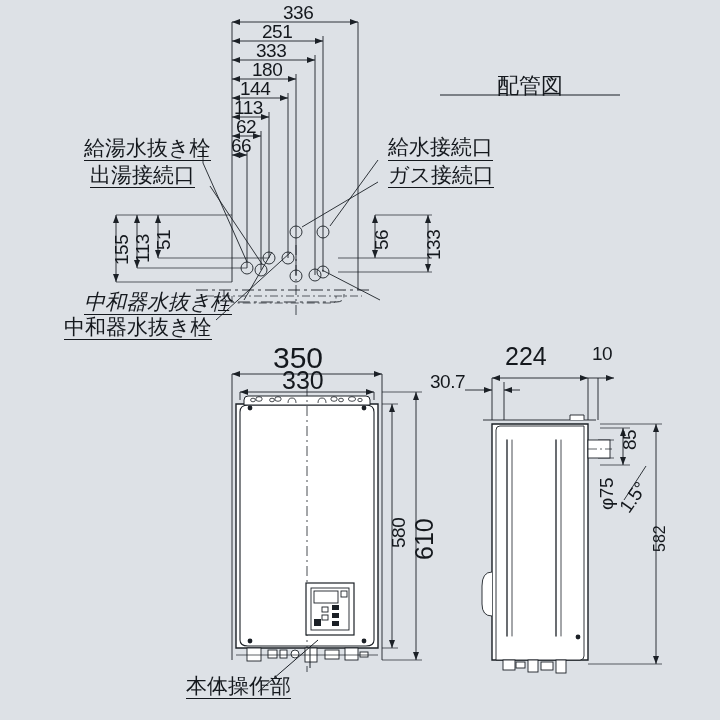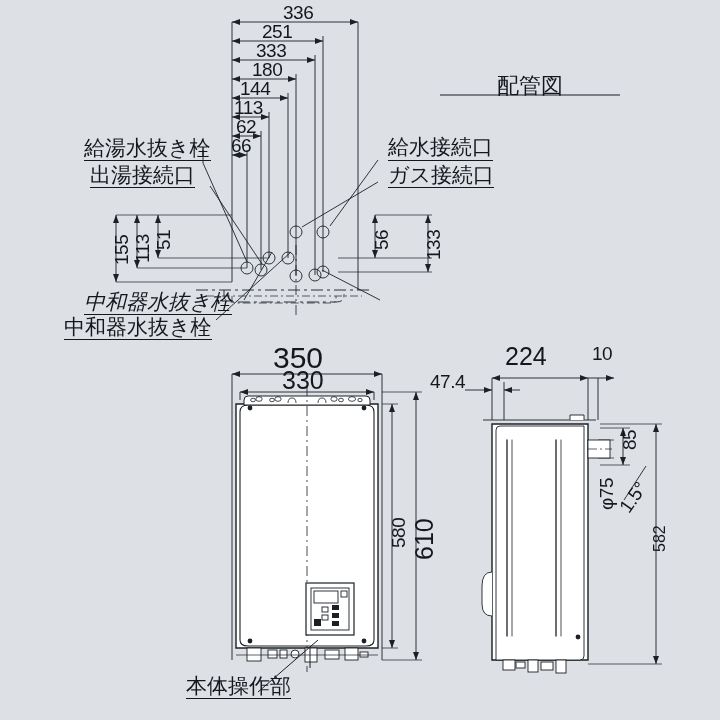--- a/index.html
+++ b/index.html
@@ -255,19 +255,19 @@
   <div class="lbl jp callout ul" style="left:388px;top:165px;">ガス接続口</div>
 
   <div class="lbl dim-big" style="left:273px;top:343px;text-align:center;">350</div>
   <div class="lbl dim-mid" style="left:282px;top:368px;">330</div>
   <div class="lbl dim rot90" style="left:389px;top:548px;">580</div>
   <div class="lbl dim-mid rot90" style="left:412px;top:560px;">610</div>
   <div class="lbl jp callout ul" style="left:186px;top:676px;">本体操作部</div>
 
   <div class="lbl dim-mid" style="left:505px;top:344px;">224</div>
   <div class="lbl dim" style="left:592px;top:344px;">10</div>
-  <div class="lbl dim" style="left:430px;top:372px;">47.4</div>
+  <div class="lbl dim" style="left:430px;top:372px;">30.7</div>
   <div class="lbl dim rot90" style="left:597px;top:510px;">φ75</div>
   <div class="lbl dim rot90" style="left:620px;top:450px;">85</div>
   <div class="lbl dim rot90" style="left:616px;top:505px;transform:rotate(-55deg);">1.5°</div>
   <div class="lbl dim-sm rot90" style="left:652px;top:552px;">582</div>
 
 </div>
 
 </body></html>

